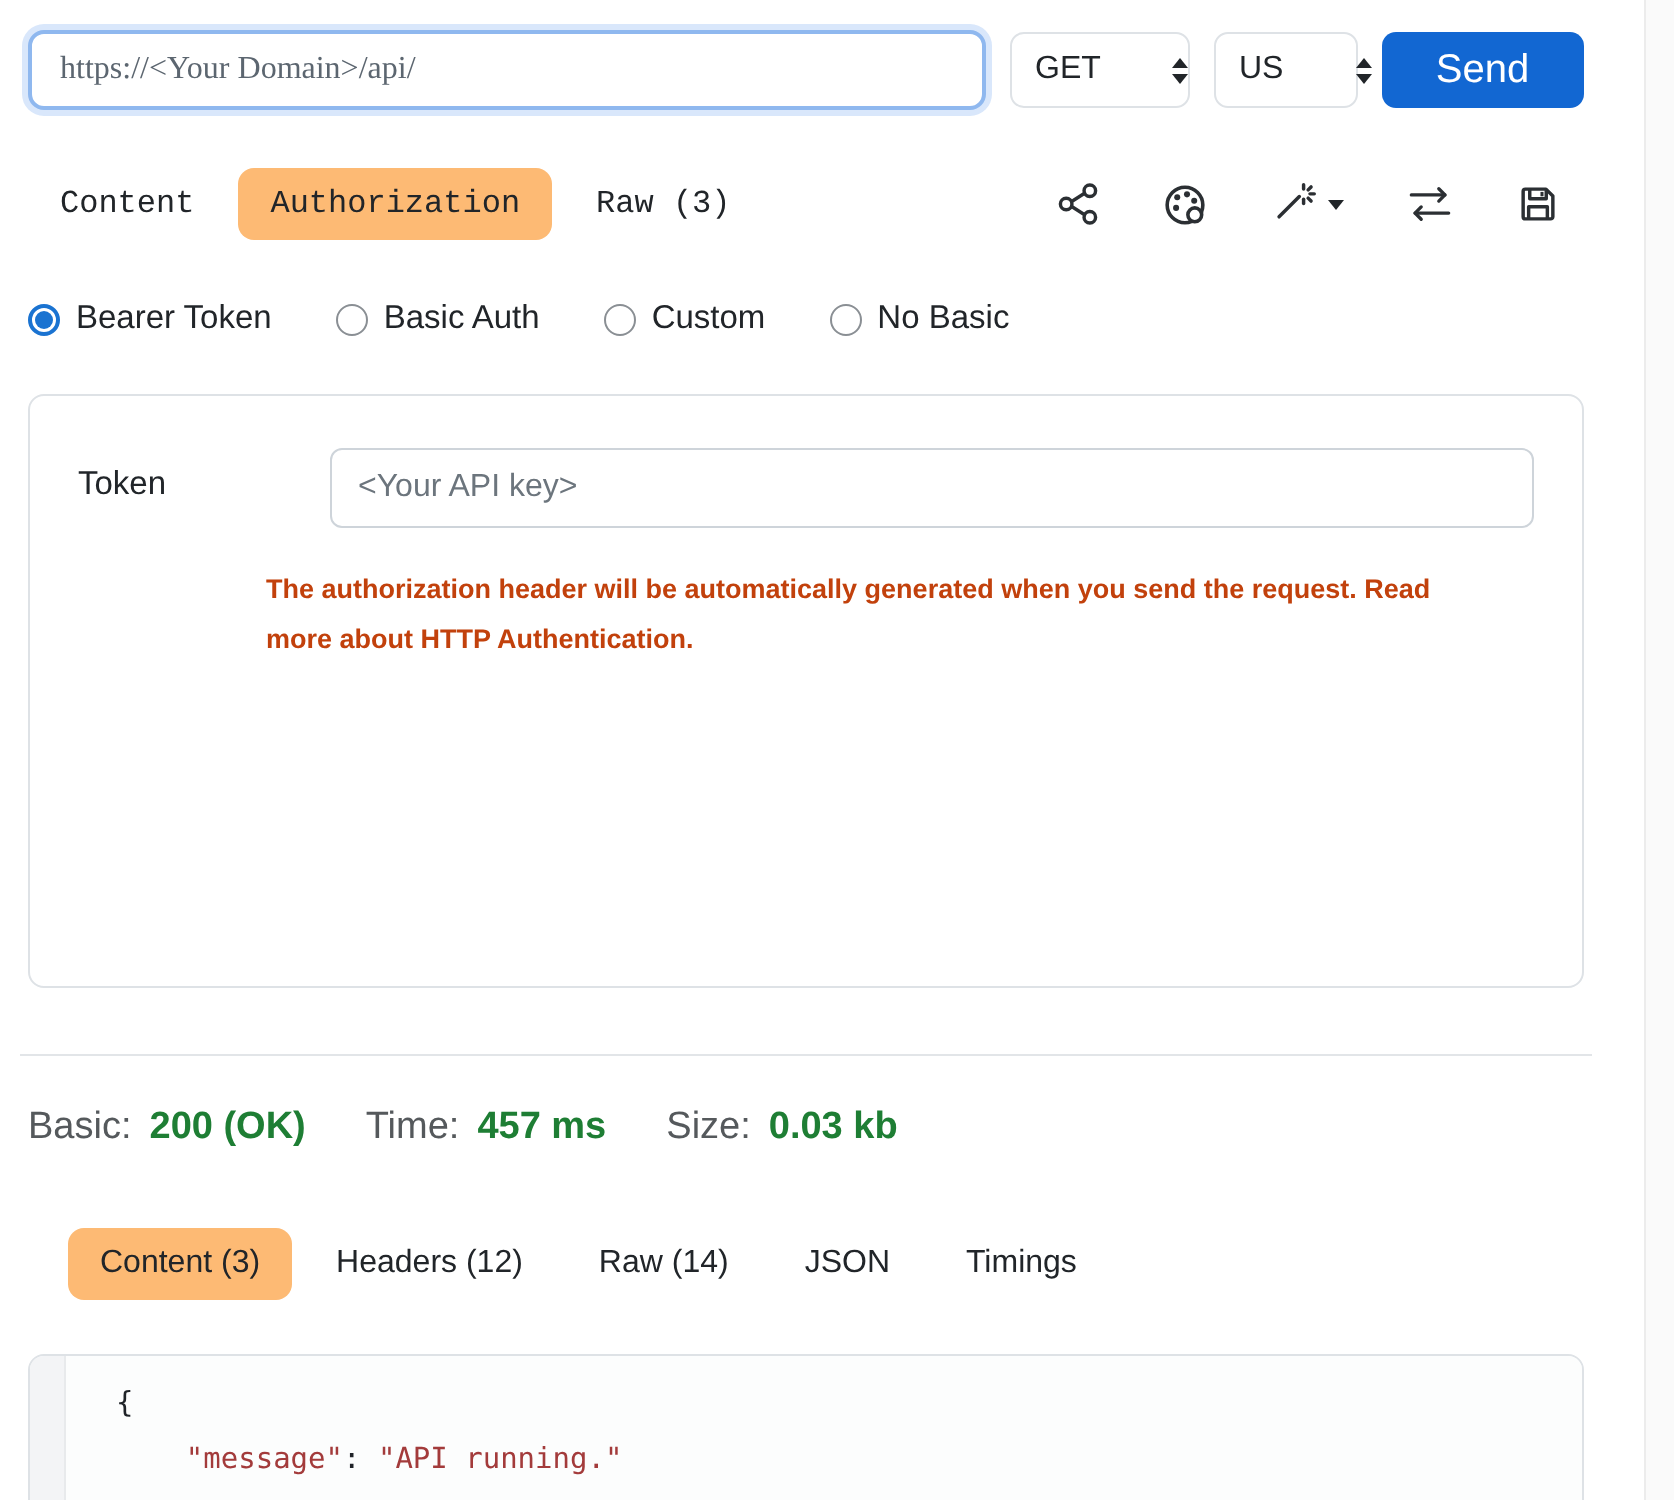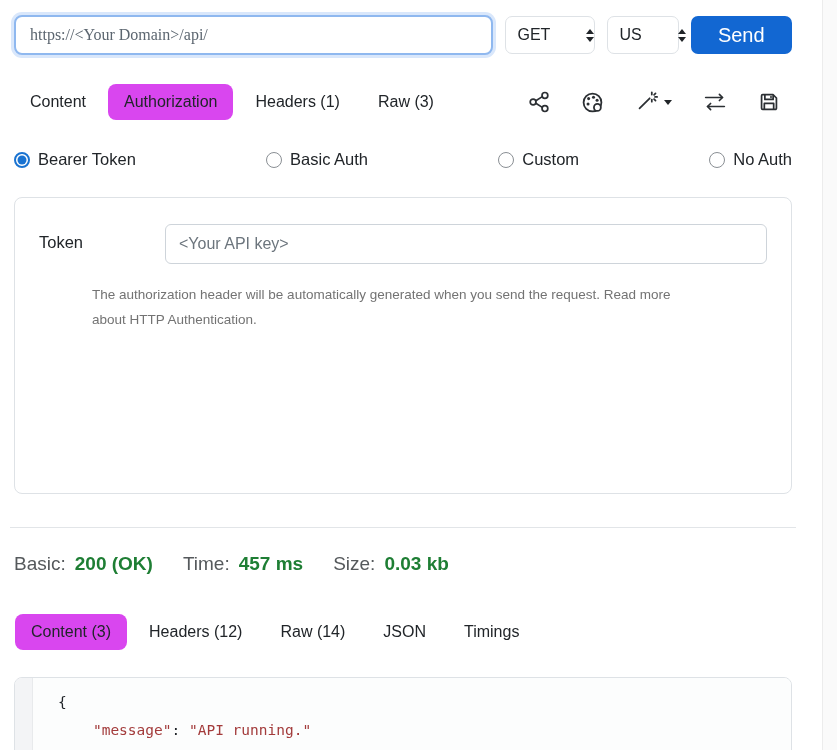--- a/index.html
+++ b/index.html
@@ -27,61 +27,61 @@
   .updown { display:flex; flex-direction:column; gap:3px; }
   .updown i { display:block; width:0; height:0; border-left:4px solid transparent; border-right:4px solid transparent; }
   .updown .up   { border-bottom:5px solid #212529; }
   .updown .down { border-top:5px solid #212529; }
   .send-btn {
     width:103px; height:38px; background:#1267d2; color:#fff; border:none;
     border-radius:7px; font-size:20px; cursor:pointer; font-family:"Liberation Sans", sans-serif;
   }
 
   
-  .tabs-row { display:flex; align-items:center; margin-top:28px; }
+  .tabs-row { display:flex; align-items:center; margin-top:28px;font-family:Liberation Mono, monospace; }
   .tab { padding:9px 16px; font-size:16px; color:#212529; cursor:pointer; border-radius:8px; white-space:nowrap; }
-  .tab.active { background:#d946ef; }
+  .tab.active { background:#fdba74; }
   .tab + .tab { margin-left:6px; }
   .icon-group { margin-left:auto; display:flex; align-items:center; gap:31px; padding-right:12px; }
   .icon-group svg { display:block; cursor:pointer; }
   .wand-wrap { display:flex; align-items:center; gap:5px; cursor:pointer; }
   .caret-down { width:0; height:0; border-left:4.5px solid transparent; border-right:4.5px solid transparent; border-top:5.5px solid #212529; }
 
   
-  .radio-row { display:flex; align-items:center; gap:32px; margin-top:30px;justify-content:space-between; }
+  .radio-row { display:flex; align-items:center; gap:32px; margin-top:30px; }
   .radio-opt { display:flex; align-items:center; gap:8px; font-size:16.5px; cursor:pointer; }
   .radio { width:16px; height:16px; border-radius:50%; border:1.5px solid #8a8f94; background:#fff; position:relative; flex:0 0 auto; }
   .radio.checked { border:2px solid #1a73d1; }
   .radio.checked::after {
     content:""; position:absolute; left:50%; top:50%; transform:translate(-50%,-50%);
     width:9px; height:9px; border-radius:50%; background:#1a73d1;
   }
 
   
   .card {
     margin-top:28px; border:1px solid #dee2e6; border-radius:8px;
     height:297px; padding:26px 24px; background:#fff;
   }
   .token-row { display:flex; }
   .token-label { width:126px; padding-top:9px; font-size:16.5px; color:#212529; }
   .token-input {
     flex:1; height:40px; border:1px solid #ced4da; border-radius:6px; padding:0 13px;
     font-size:16px; color:#14532d; outline:none; font-family:"Liberation Sans", sans-serif;
   }
   .token-input::placeholder { color:#6c757d; opacity:1; }
-  .help-text { margin-left:53px; margin-top:18px; max-width:588px; font-size:13.5px; line-height:25px; color:#737373; }
+  .help-text { margin-left:94px; margin-top:18px; max-width:588px; font-size:13.5px; line-height:25px; color:#c2410c;font-weight:bold; }
 
   
   .divider { margin:33px 0 0 -4px; width:786px; border:none; border-top:1px solid #e2e5e8; }
   .status-row { margin-top:25px; display:flex; align-items:baseline; font-size:19px; }
   .status-row .lbl { color:#55595c; margin-right:9px; }
   .status-row .val { color:#1e7e34; font-weight:700; margin-right:30px; }
 
   
-  .resp-tabs { display:flex; align-items:center; margin-top:39px; margin-left:1px; }
+  .resp-tabs { display:flex; align-items:center; margin-top:39px; margin-left:20px; }
 
   
   .code-block {
     margin-top:27px; border:1px solid #dee2e6; border-radius:8px; height:120px;
     display:flex; overflow:hidden; background:#fcfdfd;
   }
   .code-gutter { width:18px; background:#f3f4f6; border-right:1px solid #e8eaec; flex:0 0 auto; }
   .code-pre {
     flex:1; margin:0; padding:10px 0 0 25px; background:#fcfdfd;
     font-family:"DejaVu Sans Mono", monospace; font-size:14.5px; line-height:28px;
@@ -115,21 +115,20 @@
           <i class="up"></i>
           <i class="down"></i>
         </span>
     </div>
     <button class="send-btn">Send</button>
   </div>
 
   <div class="tabs-row">
     <div class="tab">Content</div>
     <div class="tab active">Authorization</div>
-    <div class="tab">Headers (1)</div>
     <div class="tab">Raw (3)</div>
 
     <div class="icon-group">
       <svg width="22" height="22" viewBox="0 0 16 16" fill="none" stroke="#2b2f33" stroke-width="1.25" stroke-linecap="round">
         <circle cx="12.3" cy="3.2" r="2.1"></circle>
         <circle cx="12.3" cy="12.8" r="2.1"></circle>
         <circle cx="3.7" cy="8" r="2.1"></circle>
         <line x1="5.7" y1="7.1" x2="10.4" y2="4.1"></line>
         <line x1="5.7" y1="8.9" x2="10.4" y2="11.9"></line>
       </svg>
@@ -179,21 +178,21 @@
     <label class="radio-opt">
       <span class="radio"></span>
       <span>Basic Auth</span>
     </label>
     <label class="radio-opt">
       <span class="radio"></span>
       <span>Custom</span>
     </label>
     <label class="radio-opt">
       <span class="radio"></span>
-      <span>No Auth</span>
+      <span>No Basic</span>
     </label>
   </div>
 
   <div class="card">
     <div class="token-row">
       <div class="token-label">Token</div>
       <input class="token-input" type="text" placeholder="&lt;Your API key&gt;" style="">
     </div>
     <div class="help-text">The authorization header will be automatically generated when you send the request. Read more about HTTP Authentication.</div>
   </div>

